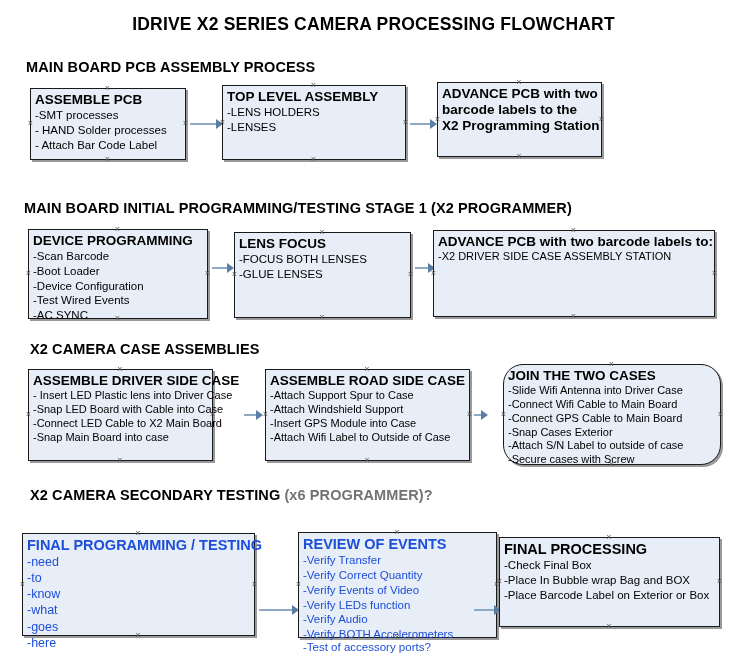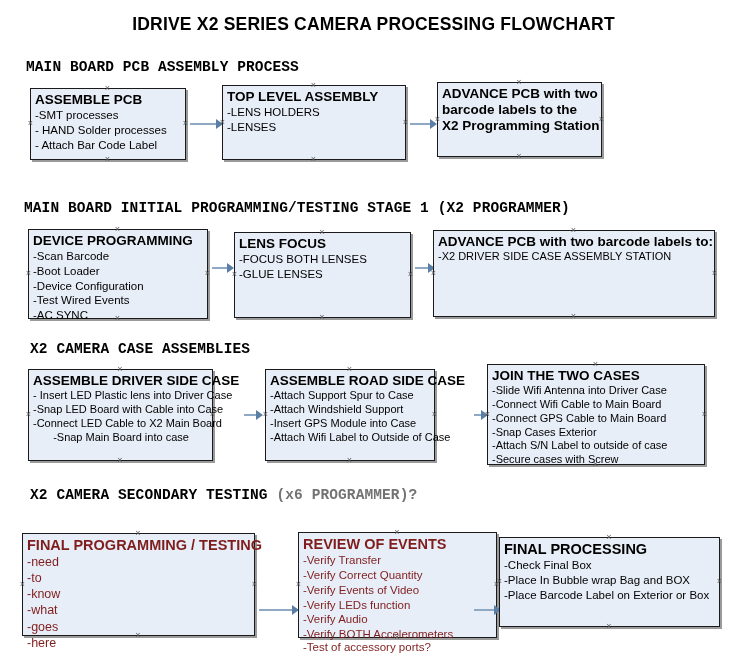--- a/index.html
+++ b/index.html
@@ -29,21 +29,20 @@
     font-size: 17.5px;
     font-weight: bold;
     letter-spacing: 0.2px;
   }
   .section-title {
     position: absolute;
     font-size: 14.5px;
     font-weight: bold;
     white-space: nowrap;
     letter-spacing: 0.1px;
-    font-family: Liberation Mono, monospace;
   }
   .section-title .accent {
     color: #737373;
   }
 
   
   .node {
     position: absolute;
     box-sizing: border-box;
     background: #e8eef7;
@@ -62,21 +61,21 @@
     font-size: 11.5px;
     line-height: 1.29;
     white-space: nowrap;
   }
   .node-line.tight {
     font-size: 11px;
     line-height: 1.26;
   }
   .node.red .node-title,
   .node.red .node-line {
-    color: #7f1d1d;
+    color: #1d4ed8;
   }
   .node-title.big {
     font-size: 14.5px;
   }
   .node-line.big {
     font-size: 12.5px;
   }
   .node-line.overflow {
     position: absolute;
     left: 4px;
@@ -195,51 +194,51 @@
     <div class="node-title">ADVANCE PCB with two barcode labels to:</div>
     <div class="node-line tight">-X2 DRIVER  SIDE  CASE  ASSEMBLY STATION</div>
     <span class="handle" style="left:50%; top:-4px; margin-left:-4px;"></span>
     <span class="handle" style="left:50%; bottom:-4px; margin-left:-4px;"></span>
     <span class="handle" style="left:-4px; top:50%; margin-top:-4px;"></span>
     <span class="handle" style="right:-4px; top:50%; margin-top:-4px;"></span>
   </div>
 
   <div class="section-title" style="left:30px; top:341px;">X2 CAMERA CASE ASSEMBLIES</div>
 
-  <div class="node" style="left:28px; top:369px; width:185px; height:92px;text-align:center;">
+  <div class="node" style="left:28px; top:369px; width:185px; height:92px;">
     <div class="node-title">ASSEMBLE DRIVER SIDE CASE</div>
     <div class="node-line tight">- Insert LED Plastic lens into Driver Case</div>
     <div class="node-line tight">-Snap LED Board with Cable into Case</div>
     <div class="node-line tight">-Connect LED Cable to X2 Main Board</div>
     <div class="node-line tight">-Snap Main Board into case</div>
     <span class="handle" style="left:50%; top:-4px; margin-left:-4px;"></span>
     <span class="handle" style="left:50%; bottom:-4px; margin-left:-4px;"></span>
     <span class="handle" style="left:-4px; top:50%; margin-top:-4px;"></span>
     <span class="handle" style="right:-4px; top:50%; margin-top:-4px;"></span>
   </div>
 
   <div class="conn" style="left:244px; top:414px; width:14px;"></div>
   <div class="conn-head" style="left:256px; top:410px;"></div>
 
-  <div class="node" style="left:265px; top:369px; width:170px; height:92px;">
+  <div class="node" style="left:265px; top:369px; width:205px; height:92px;">
     <div class="node-title">ASSEMBLE ROAD SIDE CASE</div>
     <div class="node-line tight">-Attach Support Spur to Case</div>
     <div class="node-line tight">-Attach Windshield Support</div>
     <div class="node-line tight">-Insert GPS Module into Case</div>
     <div class="node-line tight">-Attach Wifi Label to Outside of Case</div>
     <span class="handle" style="left:50%; top:-4px; margin-left:-4px;"></span>
     <span class="handle" style="left:50%; bottom:-4px; margin-left:-4px;"></span>
     <span class="handle" style="left:-4px; top:50%; margin-top:-4px;"></span>
     <span class="handle" style="right:-4px; top:50%; margin-top:-4px;"></span>
   </div>
 
   <div class="conn" style="left:474px; top:414px; width:11px;"></div>
   <div class="conn-head" style="left:481px; top:410px;"></div>
 
-  <div class="node" style="left:487px; top:364px; width:218px; height:101px;">
+  <div class="node" style="left:503px; top:364px; width:218px; height:101px;border-radius:20px;">
     <div class="node-title">JOIN THE TWO CASES</div>
     <div class="node-line tight">-Slide Wifi Antenna into Driver Case</div>
     <div class="node-line tight">-Connect Wifi Cable to Main Board</div>
     <div class="node-line tight">-Connect GPS Cable to Main Board</div>
     <div class="node-line tight">-Snap Cases Exterior</div>
     <div class="node-line tight">-Attach S/N Label to outside of case</div>
     <div class="node-line tight">-Secure cases with Screw</div>
     <span class="handle" style="left:50%; top:-4px; margin-left:-4px;"></span>
     <span class="handle" style="left:50%; bottom:-4px; margin-left:-4px;"></span>
     <span class="handle" style="left:-4px; top:50%; margin-top:-4px;"></span>

